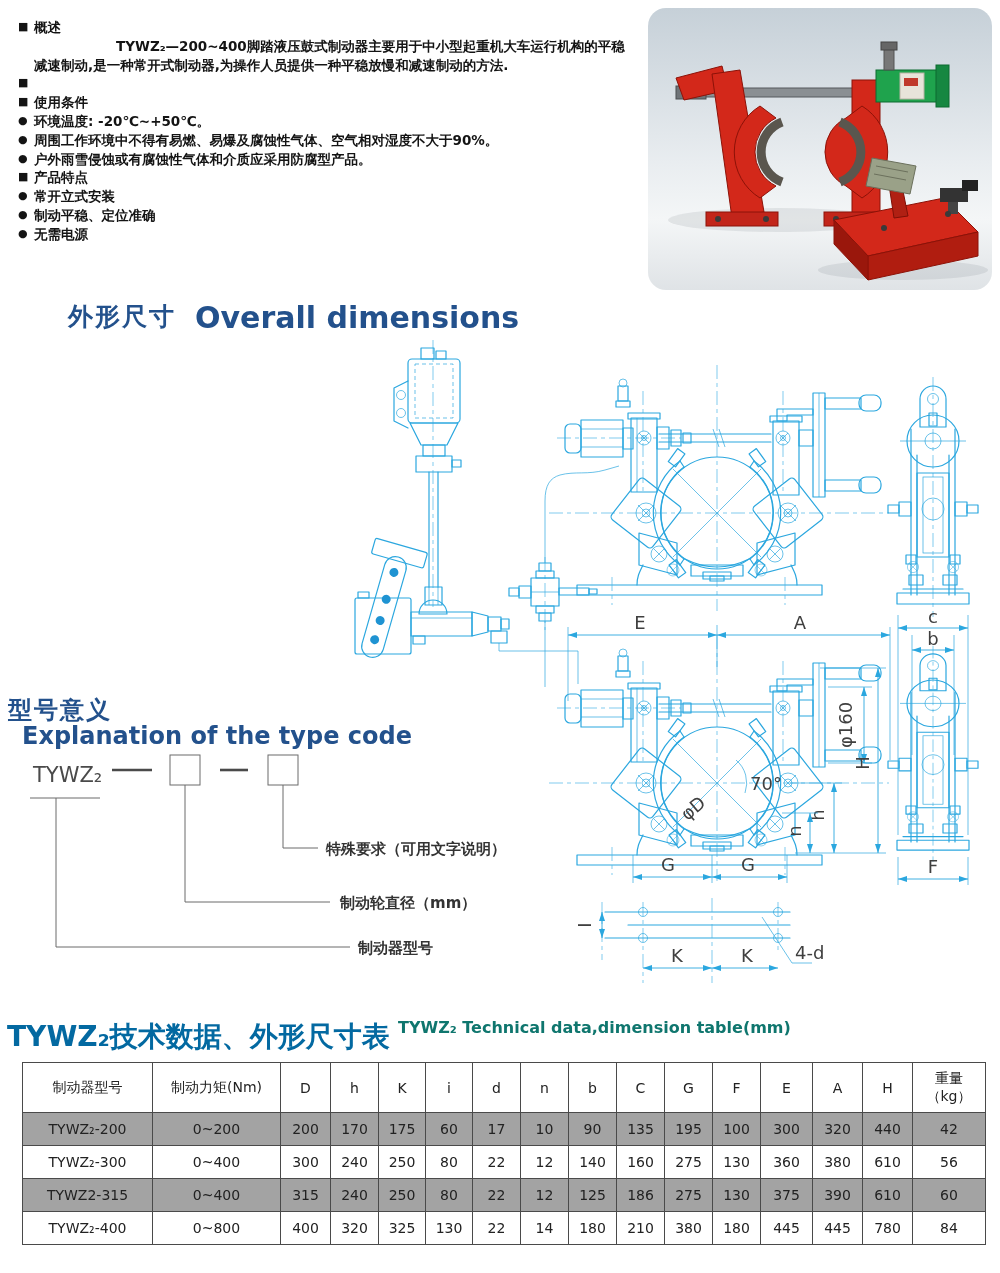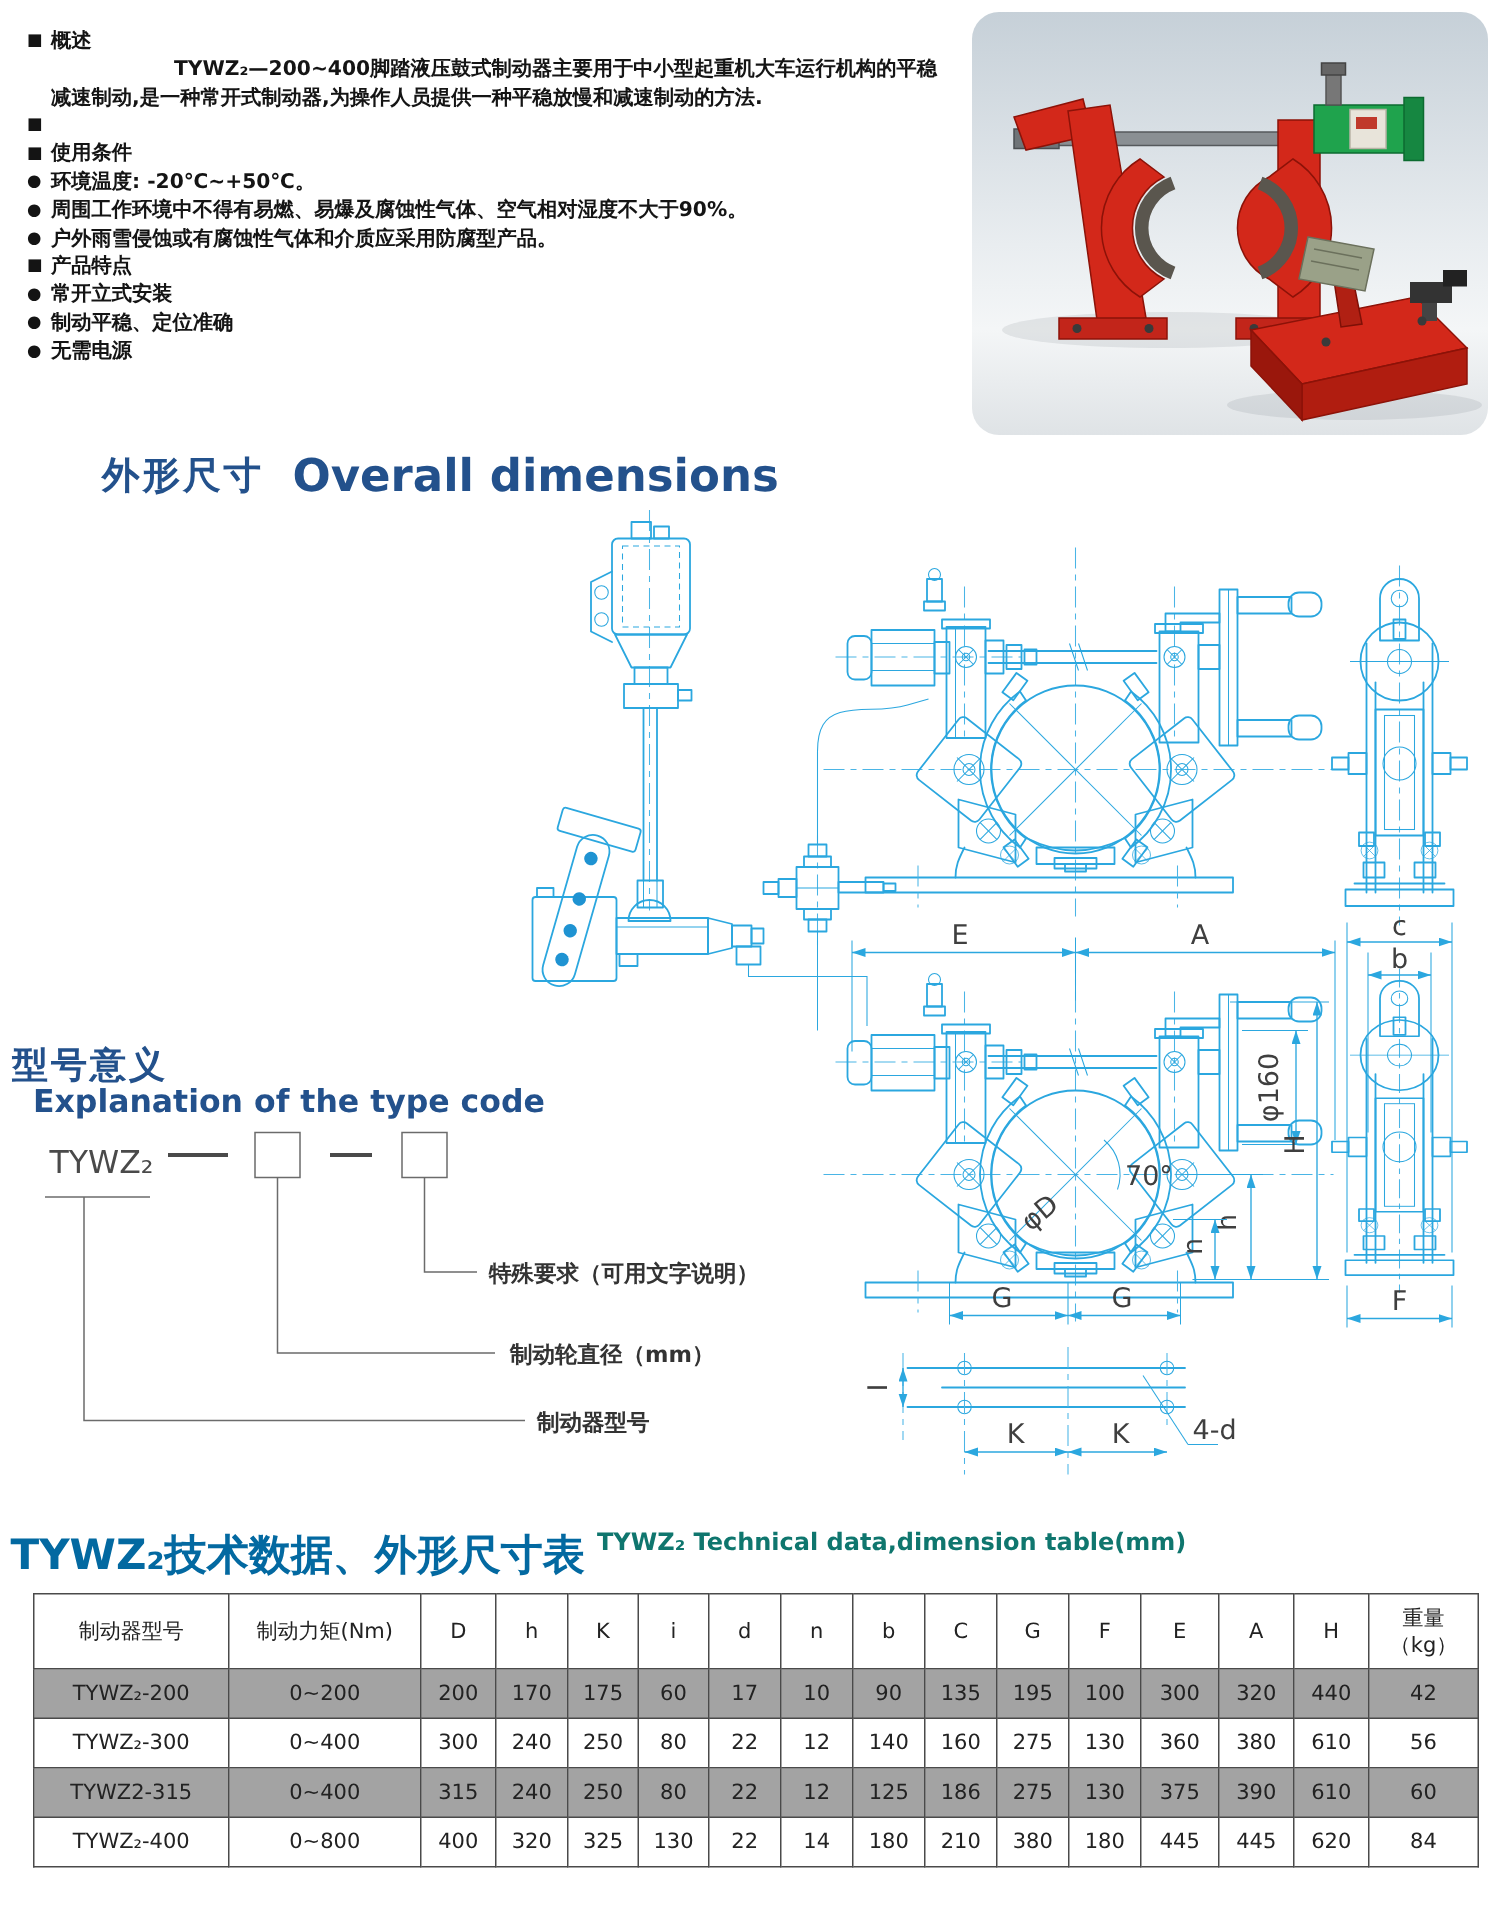--- a/index.html
+++ b/index.html
@@ -422,21 +422,21 @@
       <line class="dim" x1="712" y1="633" x2="778" y2="633" marker-start="url(#arr)" marker-end="url(#arr)"></line>
       <text class="dl" x="677" y="627" text-anchor="middle">K</text>
       <text class="dl" x="747" y="627" text-anchor="middle">K</text>
       <line class="ext" x1="762" y1="582" x2="792" y2="628"></line>
       <line class="ext" x1="792" y1="628" x2="812" y2="628"></line>
       <text class="dl" x="795" y="624" font-size="17">4-d</text>
     </g>
   </svg>
 
   <div class="hrow" style="left:8px;top:694px;font-size:24px;letter-spacing:2px;">型号意义</div>
-  <div class="hrow" style="left:22px;top:722px;font-size:21px;">Explanation of the type code</div>
+  <div class="hrow" style="left:22px;top:722px;font-size:24px;">Explanation of the type code</div>
 
   <svg class="tc-svg" width="640" height="250" viewBox="0 0 640 250">
     <text class="tct" x="33" y="42">TYWZ₂</text>
     <line class="tcl" x1="30" y1="58" x2="100" y2="58"></line>
     <line class="tcd" x1="112" y1="30" x2="152" y2="30"></line>
     <rect class="tcl" x="170" y="15" width="30" height="30"></rect>
     <line class="tcd" x1="220" y1="30" x2="248" y2="30"></line>
     <rect class="tcl" x="268" y="15" width="30" height="30"></rect>
     <path class="tcl" d="M283,45 L283,108 L318,108"></path>
     <path class="tcl" d="M185,45 L185,162 L330,162"></path>
@@ -551,19 +551,19 @@
         <td>325</td>
         <td>130</td>
         <td>22</td>
         <td>14</td>
         <td>180</td>
         <td>210</td>
         <td>380</td>
         <td>180</td>
         <td>445</td>
         <td>445</td>
-        <td>620</td>
+        <td>780</td>
         <td>84</td>
       </tr>
     </tbody>
   </table>
 
 </div>
 
 </body></html>

